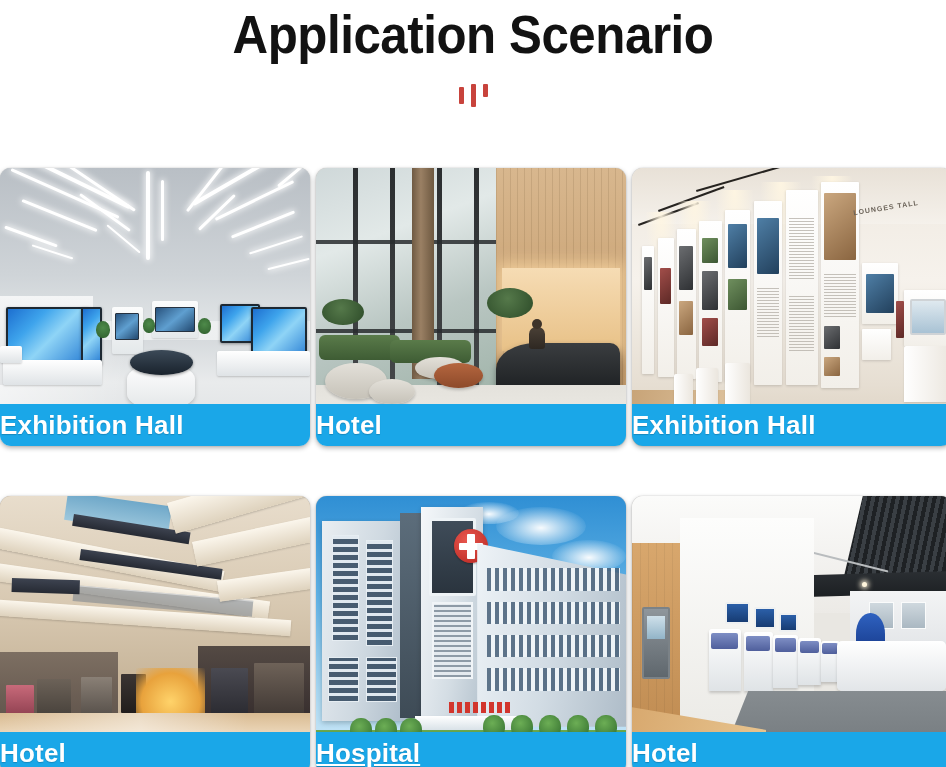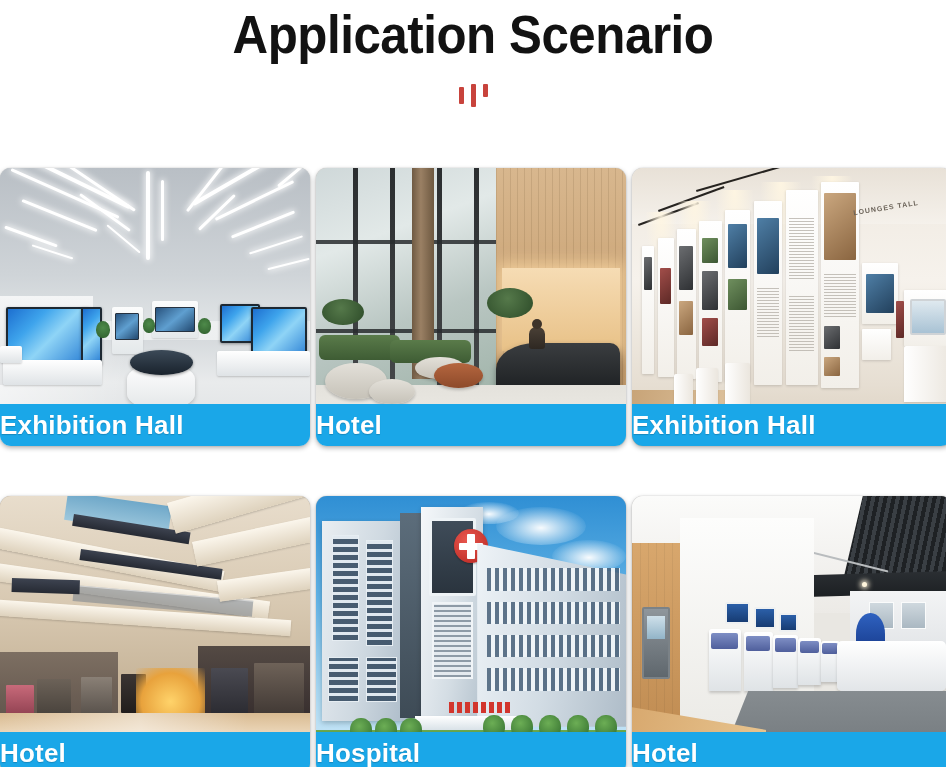--- a/index.html
+++ b/index.html
@@ -840,21 +840,21 @@
         <div class="hp-tree" style="left:81%;bottom:9%;">
             <div class="crown"></div>
             <div class="trunk"></div>
           </div>
         <div class="hp-tree" style="left:90%;bottom:9%;">
             <div class="crown"></div>
             <div class="trunk"></div>
           </div>
       </div>
       <div class="label" style="background: rgb(26, 167, 232);">
-        <span style="color: rgb(255, 255, 255);">Hospital</span>
+        <span style="color: rgb(255, 255, 255); text-decoration: underline;">Hospital</span>
       </div>
     </div>
 
     <div class="card">
       <div class="photo">
         <div class="bk-bg"></div>
         <div class="bk-ceil"></div>
         <div class="bk-slats"></div>
         <div class="bk-ceilband"></div>
 

